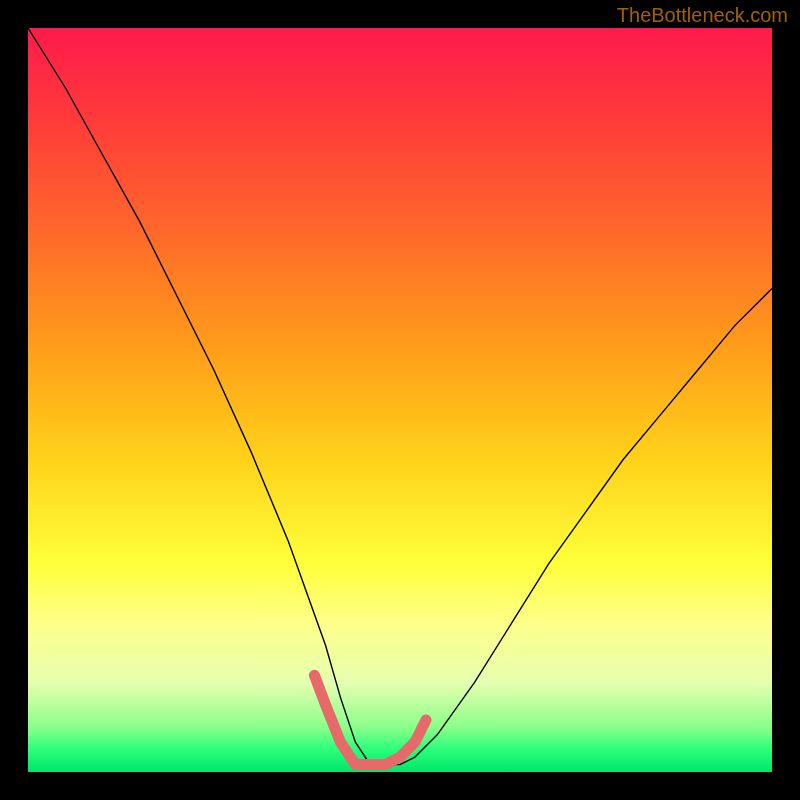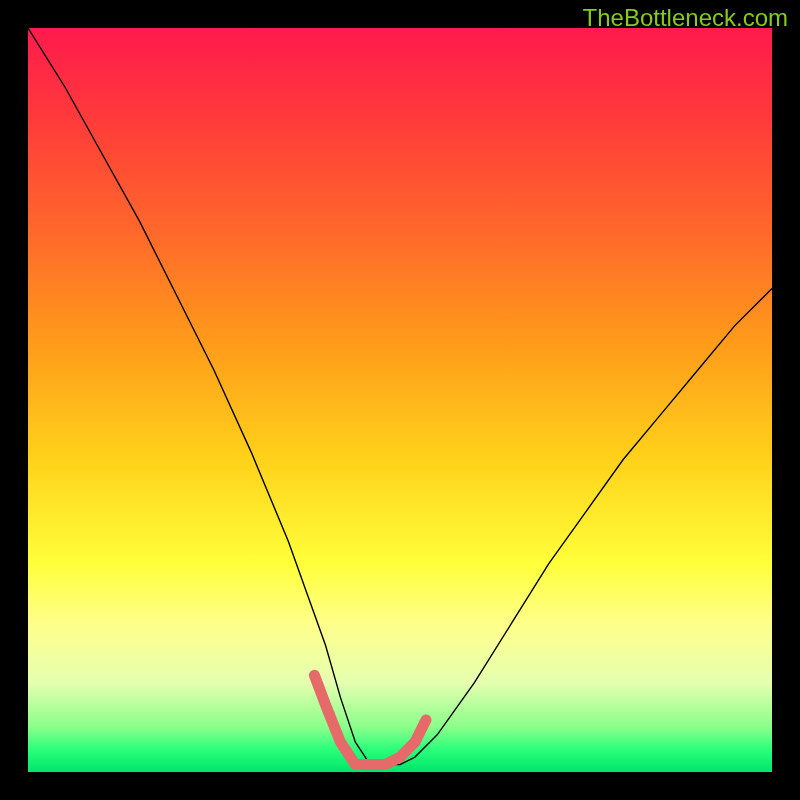--- a/index.html
+++ b/index.html
@@ -8,22 +8,22 @@
     height: 800px;
     background: #000;
     position: relative;
     overflow: hidden;
     font-family: Arial, sans-serif;
   }
   .watermark {
     position: absolute;
     top: 4px;
     right: 12px;
-    color: #84cc16;
-    font-size: 24px;
+    color: #a16207;
+    font-size: 20px;
     font-weight: 500;
     z-index: 10;
   }
   .plot-area {
     position: absolute;
     left: 28px;
     top: 28px;
     width: 744px;
     height: 744px;
     background: linear-gradient(to bottom,

